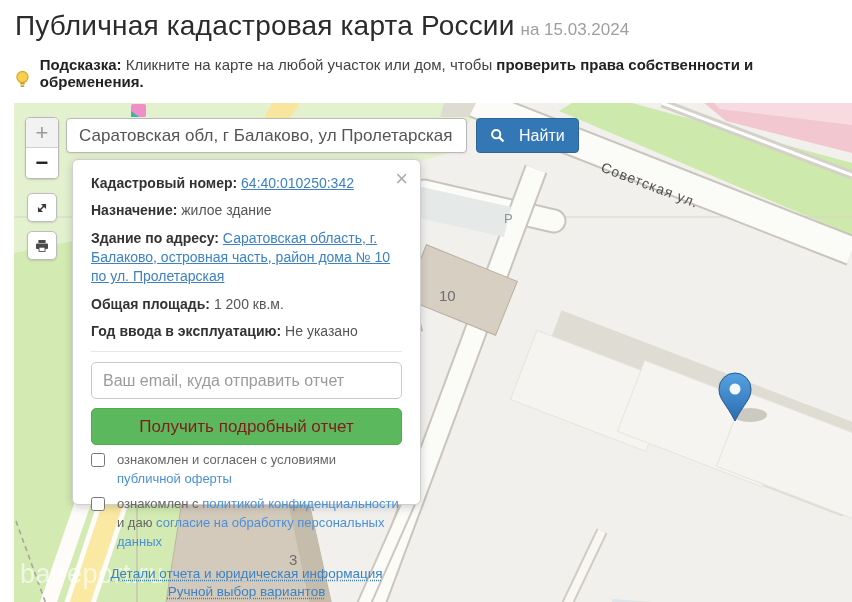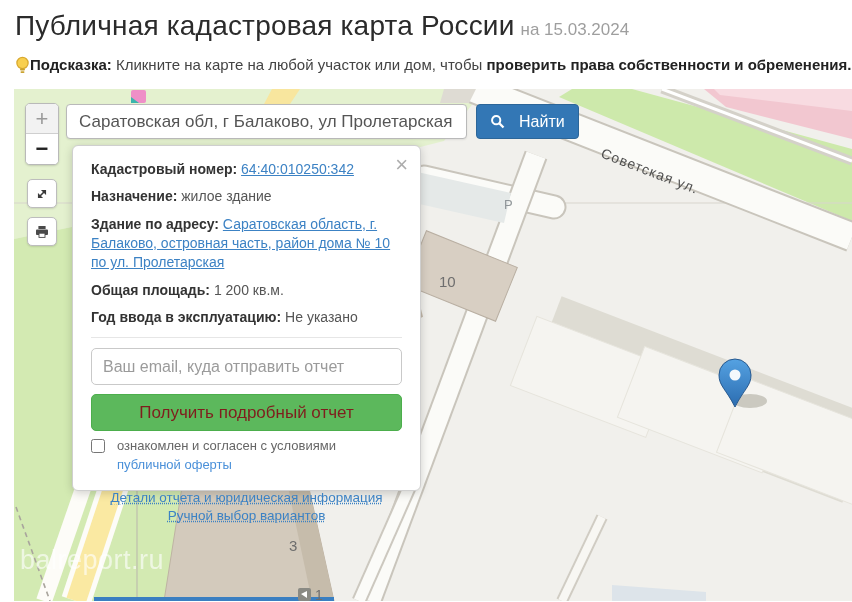--- a/index.html
+++ b/index.html
@@ -2,21 +2,21 @@
 <html><head>
 <meta charset="utf-8">
 <style>
   * { box-sizing: border-box; margin: 0; padding: 0; }
   html,body { width:852px; height:602px; overflow:hidden; background:#fff;
     font-family:"Liberation Sans", sans-serif; }
   
   .hdr { padding:10px 0 0 15px; }
   .hdr h1 { font-size:28px; font-weight:400; color:#2b2b2b; display:inline; letter-spacing:.2px;}
   .hdr .date { font-size:17px; color:#9e9e9e; margin-left:6px; }
-  .hint { margin:14px 0 0 15px; font-size:15px; color:#333; display:flex; align-items:flex-start; gap:0;}
+  .hint { margin:14px 0 0 15px; font-size:15px; color:#333; display:flex; align-items:flex-end; gap:10px;}
   .hint b { color:#222; }
   .hint .rest { color:#444; }
   
   .map { position:relative; margin-left:14px; width:838px; height:512px; margin-top:13px;
          background:#f1f0ec; overflow:hidden; }
   .map svg.base { position:absolute; left:0; top:0; }
   
   .zoomctl { position:absolute; left:11px; top:14px; width:34px; background:#fff;
     border:1px solid #b9b9b9; border-radius:5px; overflow:hidden;
     box-shadow:0 1px 2px rgba(0,0,0,.15); }
@@ -208,18 +208,22 @@
       <b>Год ввода в эксплуатацию:</b>
       <span>Не указано</span>
     </div>
     <hr>
     <input class="email" type="text" placeholder="Ваш email, куда отправить отчет" style="">
     <button class="getbtn">Получить подробный отчет</button>
     <div class="cbrow">
       <input type="checkbox" style="">
       <div><span>ознакомлен и согласен с условиями </span><a class="softlink">публичной оферты</a></div>
     </div>
+    <div class="cbrow">
+      <input type="checkbox" style="">
+      <div><span>ознакомлен с </span><a class="softlink">политикой конфиденциальности</a><span> и даю </span><a class="softlink">согласие на обработку персональных данных</a></div>
+    </div>
     <div class="plinks">
       <a>Детали отчета и юридическая информация</a><br>
       <a>Ручной выбор вариантов</a>
     </div>
   </div>
 </div>
 
 </body></html>

